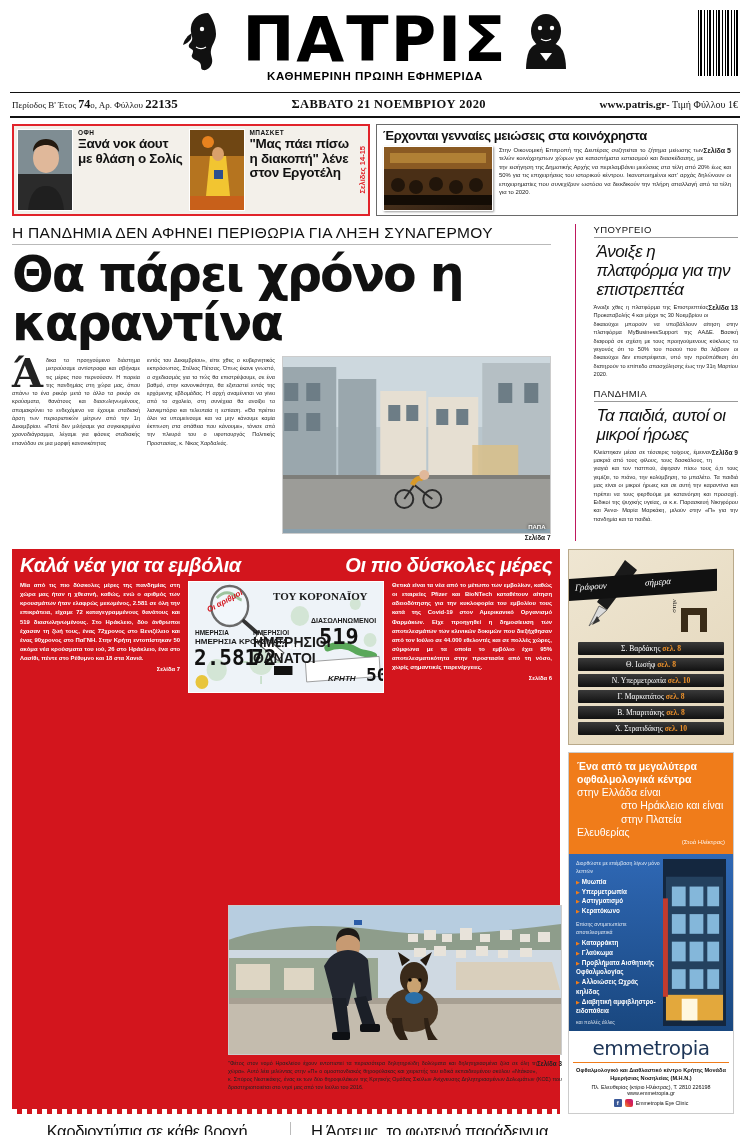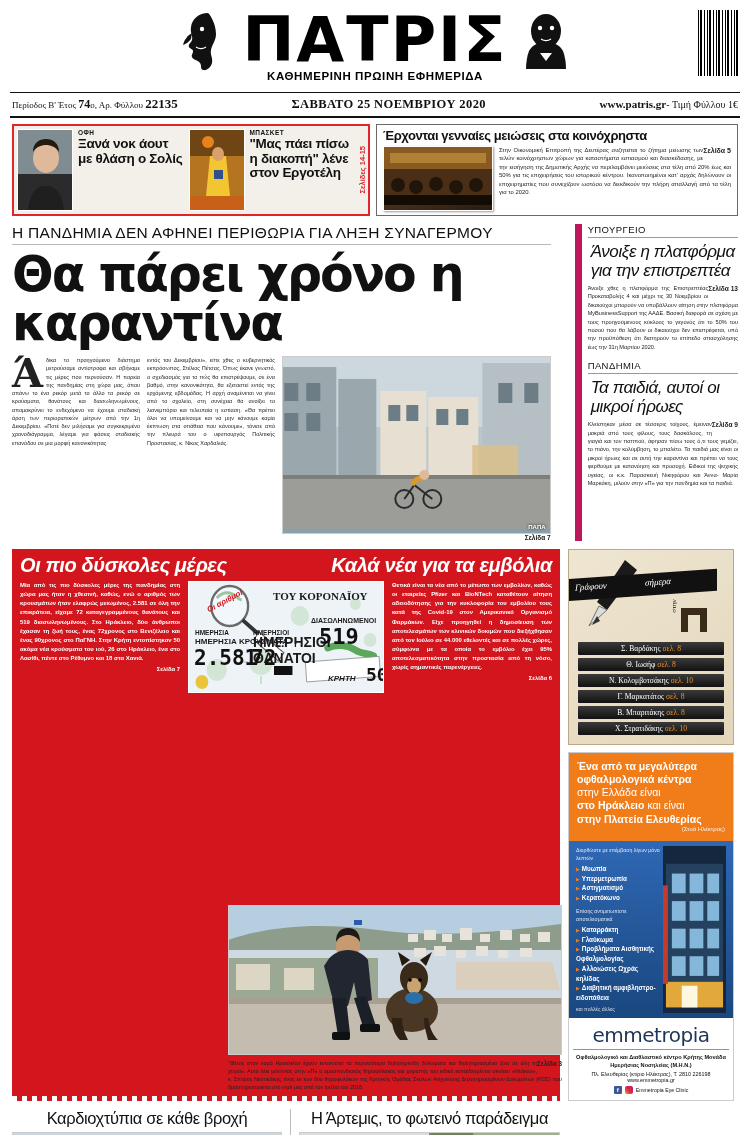--- a/index.html
+++ b/index.html
@@ -45,21 +45,21 @@
   .lead-box { flex:1; border:1px solid #6a6a6a; padding:4px 6px; display:flex; flex-direction:column; }
   .lead-title { font-size:13px; font-weight:600; line-height:1.05; letter-spacing:-.4px; margin-bottom:3px; }
   .lead-body { display:flex; gap:6px; flex:1; }
   .lead-thumb { flex:0 0 108px; background:linear-gradient(160deg,#6d4a2a,#2a1c10); border:1px solid #fff; box-shadow:1px 1px 2px rgba(0,0,0,.4); }
   .lead-text { font-size:5.9px; line-height:1.45; text-align:justify; color:#222; }
   .lead-text b { float:right; font-size:7px; }
 
   
   .main { display:flex; padding:8px 12px 0; gap:24px; }
   .col-left { width:548px; }
-  .col-right { width:166px; border-left:7px solid #be185d; padding-left:6px; }
+  .col-right { width:166px; border-left:1px solid #be185d; padding-left:18px; }
 
   .kicker-main { font-size:15.5px; letter-spacing:.3px; border-bottom:1.5px solid #b9b9b9; padding-bottom:2px; color:#111; }
   .headline-main { font-family:"DejaVu Sans", sans-serif; font-weight:bold; font-size:49px; line-height:1.0; letter-spacing:-2px; margin:5px 0 8px; }
 
   .art-flow { display:flex; gap:7px; }
   .art-col { width:128px; font-size:5.5px; line-height:1.5; text-align:justify; color:#222; }
   .dropcap { float:left; font-family:"DejaVu Serif", serif; font-size:40px; line-height:.8; font-weight:bold; margin:1px 3px 0 0; }
   .art-photo { flex:1; background:#8aa0ad; border:1px solid #ccc; position:relative; overflow:hidden; }
   .art-photo .cap { position:absolute; right:4px; bottom:3px; font-size:6px; font-weight:bold; color:#fff; text-shadow:0 0 3px #000; }
   .art-page { font-size:6.5px; font-weight:bold; text-align:right; }
@@ -100,27 +100,27 @@
 
   
   .grafoun { border:1px solid #b9a98a; background:linear-gradient(145deg,#efe6d2,#e3d6ba); position:relative; height:196px; overflow:hidden; }
   .gf-ribbon { position:absolute; top:24px; left:-2px; width:150px; height:22px; background:#111;
       transform:skewY(-4deg); }
   .gf-ribbon span { color:#fff; font-family:"Liberation Serif", serif; font-style:italic; font-size:9px; position:absolute; top:4px;}
   .gf-pen { position:absolute; left:12px; top:8px; }
   .gf-list { position:absolute; left:9px; right:9px; bottom:6px; }
   .gf-row { background:linear-gradient(180deg,#3a3a3a,#111); color:#fff; font-family:"Liberation Serif", serif;
       font-size:7.6px; text-align:center; padding:2px 0; margin-bottom:3px; border-radius:1px; }
-  .gf-row i { color:#f0932b; font-style:normal; font-weight:normal; }
+  .gf-row i { color:#f0932b; font-style:normal; font-weight:bold; }
 
   .emm { border:1px solid #ccc; margin-top:7px; }
   .emm-top { background:#f07c1a; color:#fff; padding:7px 8px 9px; }
   .emm-top .l1 { font-size:10.5px; font-weight:bold; line-height:1.25; }
   .emm-top .l2 { font-size:10.5px; line-height:1.25; }
-  .emm-top .l2 b { font-weight:bold; }
+  .emm-top .l2 b { font-weight:normal;margin-left:44px; }
   .emm-top .sm { font-size:6px; text-align:right; opacity:.9; }
   .emm-mid { background:linear-gradient(180deg,#2f68b5,#19477f); color:#fff; padding:5px 7px; display:flex; min-height:172px; }
   .emm-list { width:84px; font-size:6.3px; line-height:1.55; }
   .emm-list .hd { font-size:5.2px; opacity:.85; margin-bottom:2px; }
   .emm-list .li { font-weight:bold; }
   .emm-list .li:before { content:"\25B6"; color:#f07c1a; font-size:5px; margin-right:2px; }
   .emm-list .tail { font-size:5.2px; opacity:.8; margin-top:2px; }
   .emm-bldg { flex:1; background:linear-gradient(170deg,#3a6aa8 0%, #17304d 60%, #0d1b2c 100%); margin-left:3px; position:relative; overflow:hidden; }
   .emm-foot { background:#fff; text-align:center; padding:5px 4px 6px; }
   .emm-foot .logo { font-family:"DejaVu Sans", sans-serif; font-size:20px; letter-spacing:-.5px; color:#1d3557; }
@@ -162,21 +162,21 @@
     <div class="barcode"></div>
   </div>
 
   <div class="rule"></div>
   <div class="infoline">
     <div class="left">
       <span>Περίοδος Β' Έτος</span>
       <b>74</b><span>ο, Αρ. Φύλλου</span>
       <span class="num">22135</span>
     </div>
-    <div class="center">ΣΑΒΒΑΤΟ 25 ΝΟΕΜΒΡΙΟΥ 2020</div>
+    <div class="center">ΣΑΒΒΑΤΟ 21 ΝΟΕΜΒΡΙΟΥ 2020</div>
     <div class="right">
       <b>www.patris.gr</b><span>- Τιμή Φύλλου 1€</span>
     </div>
   </div>
   <div class="rule2"></div>
 
   <div class="topstrip">
 
     <div class="sports-box">
       <div class="sp-item">
@@ -310,22 +310,22 @@
       <div class="side-text">
         <b>Σελίδα 9</b>
         <span>Κλείστηκαν μέσα σε τέσσερις τοίχους, έμειναν μακριά από τους φίλους, τους δασκάλους, τη γιαγιά και τον παππού, άφησαν πίσω τους ό,τι τους γεμίζει, το πιάνο, την κολύμβηση, το μπαλέτο. Τα παιδιά μας είναι οι μικροί ήρωες και σε αυτή την καραντίνα και πρέπει να τους φερθούμε με κατανόηση και προσοχή. Ειδικοί της ψυχικής υγείας, οι κ.κ. Παρασκευή Νικηφόρου και Άννα- Μαρία Μαρκάκη, μιλούν στην «Π» για την πανδημία και τα παιδιά.</span>
       </div>
     </div>
   </div>
 
   <div style="display:flex; gap:8px; padding:0 12px;">
   <div class="redband" style="margin:8px 0 0; width:548px;">
     <div class="rb-top">
+      <div class="rb-title">Καλά νέα για τα εμβόλια</div>
       <div class="rb-title">Οι πιο δύσκολες μέρες</div>
-      <div class="rb-title">Καλά νέα για τα εμβόλια</div>
     </div>
     <div class="rb-cols">
       <div class="rb-col">
         <span>Μία από τις πιο δύσκολες μέρες της πανδημίας στη χώρα μας ήταν η χθεσινή, καθώς, ενώ ο αριθμός των κρουσμάτων ήταν ελαφρώς μειωμένος, 2.581 σε όλη την επικράτεια, είχαμε 72 καταγεγραμμένους θανάτους και 519 διασωληνωμένους. Στο Ηράκλειο, δύο άνθρωποι έχασαν τη ζωή τους, ένας 72χρονος στο Βενιζέλειο και ένας 90χρονος στο ΠαΓΝΗ. Στην Κρήτη εντοπίστηκαν 50 ακόμα νέα κρούσματα του ιού, 26 στο Ηράκλειο, ένα στο Λασίθι, πέντε στο Ρέθυμνο και 18 στα Χανιά.</span>
         <span class="pg">Σελίδα 7</span>
       </div>
 
       <div class="rb-graphic">
         <svg width="100%" height="112" viewBox="0 0 210 112" preserveAspectRatio="none">
           <rect width="210" height="112" fill="#eef3f8"></rect>
@@ -386,21 +386,21 @@
       </div>
       <div style="position:absolute; left:98px; top:52px; font-family:'Liberation Serif',serif; font-size:7px; transform:rotate(-90deg);">στην</div>
       <div style="position:absolute; left:110px; top:56px;">
         <svg width="30" height="26" viewBox="0 0 30 26">
               <path d="M2 2h26v24h-7V9H9v17H2z" fill="#3a2c18"></path>
             </svg>
       </div>
       <div class="gf-list">
         <div class="gf-row"><span>Σ. Βαρδάκης</span> <i>σελ. 8</i></div>
         <div class="gf-row"><span>Θ. Ιωσήφ</span> <i>σελ. 8</i></div>
-        <div class="gf-row"><span>Ν. Κολομβοτσάκης</span> <i>σελ. 10</i></div>
+        <div class="gf-row"><span>Ν. Υπερμετρωπία</span> <i>σελ. 10</i></div>
         <div class="gf-row"><span>Γ. Μαρκατάτος</span> <i>σελ. 8</i></div>
         <div class="gf-row"><span>Β. Μπαριτάκης</span> <i>σελ. 8</i></div>
         <div class="gf-row"><span>Χ. Στρατιδάκης</span> <i>σελ. 10</i></div>
       </div>
     </div>
 
     <div class="emm">
       <div class="emm-top">
         <div class="l1">Ένα από τα μεγαλύτερα</div>
         <div class="l1">οφθαλμολογικά κέντρα</div>

